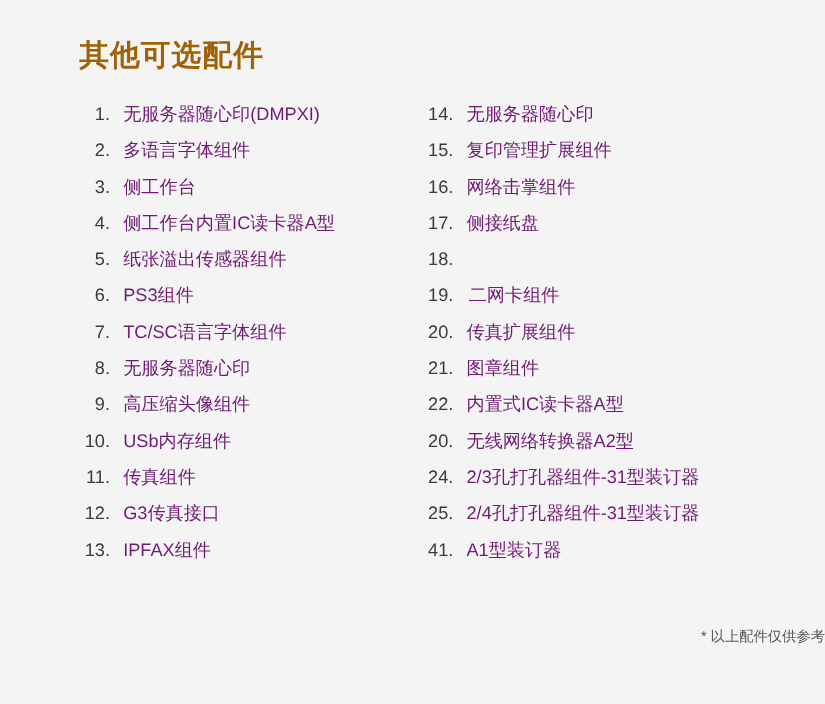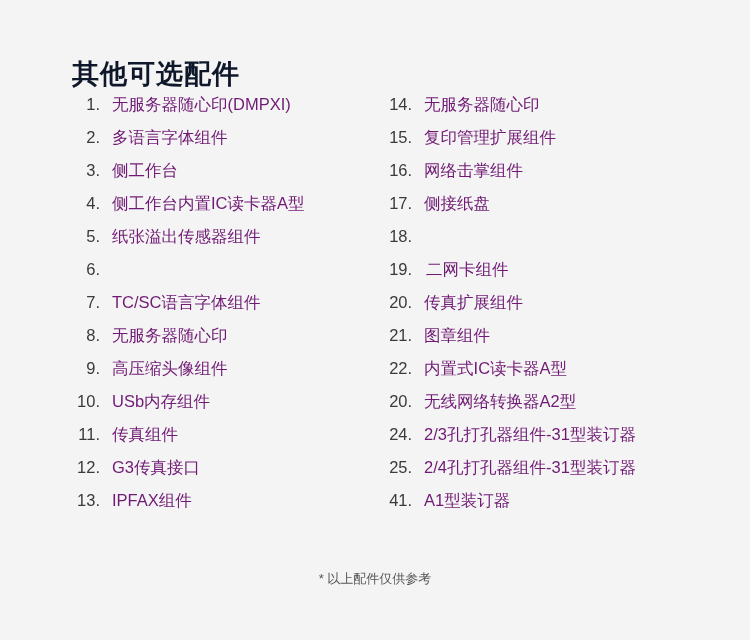--- a/index.html
+++ b/index.html
@@ -20,24 +20,23 @@
     height: 640px;
     background: #f4f4f4;
     box-sizing: border-box;
   }
   .title {
     position: absolute;
     left: 72px;
     top: 32px;
     font-size: 27px;
     font-weight: bold;
-    color: #0f172a;
+    color: #a16207;
     letter-spacing: 1px;
     white-space: nowrap;
-    margin-top: 24px;
   }
   .columns {
     position: absolute;
     left: 62px;
     top: 88px;
     width: 640px;
     display: flex;
     flex-direction: row;
     align-items: flex-start;
   }
@@ -75,21 +74,21 @@
     color: #701a75;
   }
   .item .txt.indent {
     margin-left: 14px;
   }
   .footnote {
     position: absolute;
     left: 0;
     right: 0;
     top: 570px;
-    text-align: center;
+    text-align: right;
     font-size: 13px;
     color: #555555;
   }
 </style>
 </head>
 <body>
 
 <div class="page">
 
   <div class="title">其他可选配件</div>
@@ -112,20 +111,21 @@
       <div class="item">
         <span class="num">4.</span>
         <span class="txt">侧工作台内置IC读卡器A型</span>
       </div>
       <div class="item">
         <span class="num">5.</span>
         <span class="txt">纸张溢出传感器组件</span>
       </div>
       <div class="item">
         <span class="num">6.</span>
+        <span class="txt">PS3组件</span>
       </div>
       <div class="item">
         <span class="num">7.</span>
         <span class="txt">TC/SC语言字体组件</span>
       </div>
       <div class="item">
         <span class="num">8.</span>
         <span class="txt">无服务器随心印</span>
       </div>
       <div class="item">

